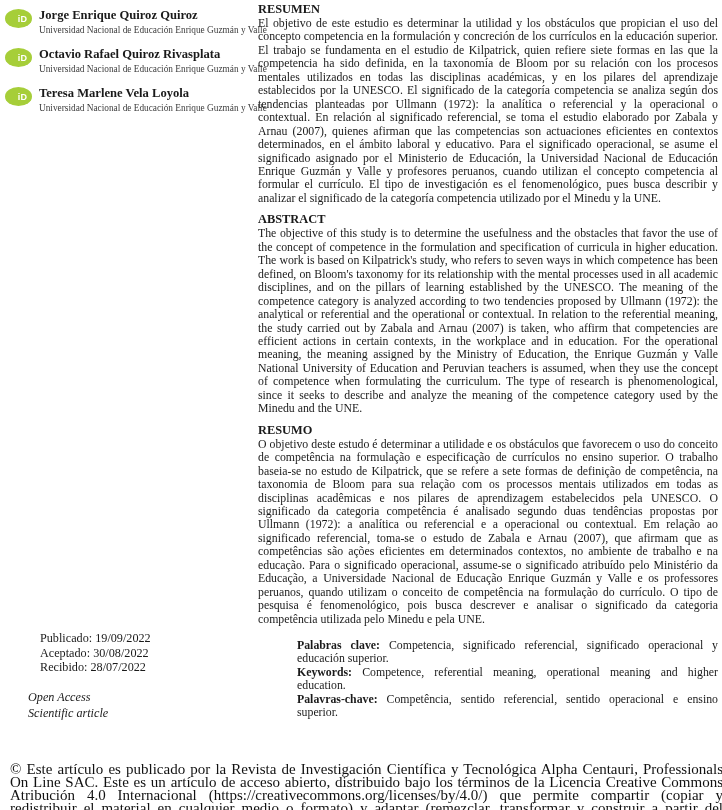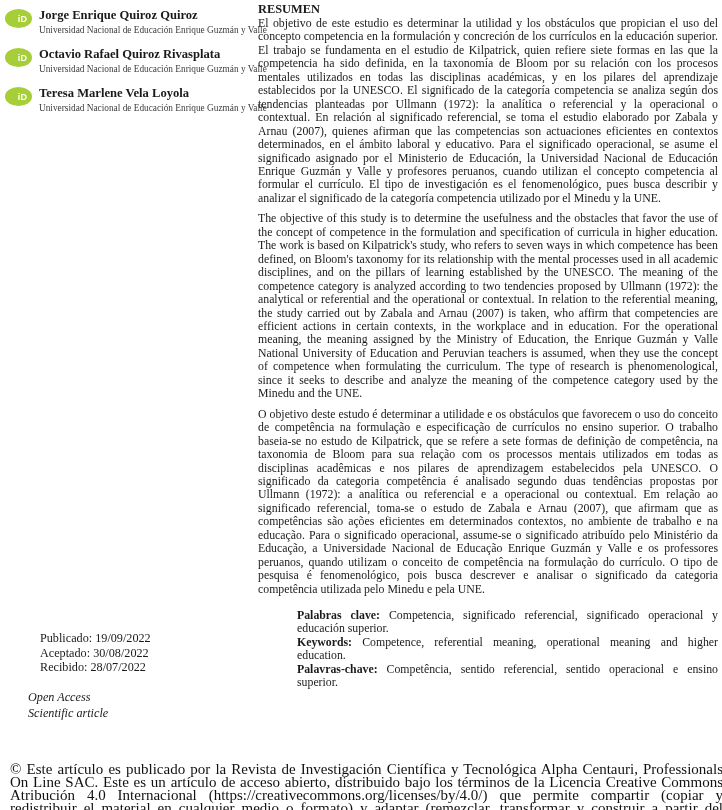--- a/index.html
+++ b/index.html
@@ -99,24 +99,26 @@
   </div>
 
   <main class="right-col">
 
     <section class="section">
       <h2>RESUMEN</h2>
       <p>El objetivo de este estudio es determinar la utilidad y los obstáculos que propician el uso del concepto competencia en la formulación y concreción de los currículos en la educación superior. El trabajo se fundamenta en el estudio de Kilpatrick, quien refiere siete formas en las que la competencia ha sido definida, en la taxonomía de Bloom por su relación con los procesos mentales utilizados en todas las disciplinas académicas, y en los pilares del aprendizaje establecidos por la UNESCO. El significado de la categoría competencia se analiza según dos tendencias planteadas por Ullmann (1972): la analítica o referencial y la operacional o contextual. En relación al significado referencial, se toma el estudio elaborado por Zabala y Arnau (2007), quienes afirman que las competencias son actuaciones eficientes en contextos determinados, en el ámbito laboral y educativo. Para el significado operacional, se asume el significado asignado por el Ministerio de Educación, la Universidad Nacional de Educación Enrique Guzmán y Valle y profesores peruanos, cuando utilizan el concepto competencia al formular el currículo. El tipo de investigación es el fenomenológico, pues busca describir y analizar el significado de la categoría competencia utilizado por el Minedu y la UNE.</p>
     </section>
 
     <section class="section">
+      <h2>ABSTRACT</h2>
       <p>The objective of this study is to determine the usefulness and the obstacles that favor the use of the concept of competence in the formulation and specification of curricula in higher education. The work is based on Kilpatrick's study, who refers to seven ways in which competence has been defined, on Bloom's taxonomy for its relationship with the mental processes used in all academic disciplines, and on the pillars of learning established by the UNESCO. The meaning of the competence category is analyzed according to two tendencies proposed by Ullmann (1972): the analytical or referential and the operational or contextual. In relation to the referential meaning, the study carried out by Zabala and Arnau (2007) is taken, who affirm that competencies are efficient actions in certain contexts, in the workplace and in education. For the operational meaning, the meaning assigned by the Ministry of Education, the Enrique Guzmán y Valle National University of Education and Peruvian teachers is assumed, when they use the concept of competence when formulating the curriculum. The type of research is phenomenological, since it seeks to describe and analyze the meaning of the competence category used by the Minedu and the UNE.</p>
     </section>
 
     <section class="section">
+      <h2>RESUMO</h2>
       <p>O objetivo deste estudo é determinar a utilidade e os obstáculos que favorecem o uso do conceito de competência na formulação e especificação de currículos no ensino superior. O trabalho baseia-se no estudo de Kilpatrick, que se refere a sete formas de definição de competência, na taxonomia de Bloom para sua relação com os processos mentais utilizados em todas as disciplinas acadêmicas e nos pilares de aprendizagem estabelecidos pela UNESCO. O significado da categoria competência é analisado segundo duas tendências propostas por Ullmann (1972): a analítica ou referencial e a operacional ou contextual. Em relação ao significado referencial, toma-se o estudo de Zabala e Arnau (2007), que afirmam que as competências são ações eficientes em determinados contextos, no ambiente de trabalho e na educação. Para o significado operacional, assume-se o significado atribuído pelo Ministério da Educação, a Universidade Nacional de Educação Enrique Guzmán y Valle e os professores peruanos, quando utilizam o conceito de competência na formulação do currículo. O tipo de pesquisa é fenomenológico, pois busca descrever e analisar o significado da categoria competência utilizada pelo Minedu e pela UNE.</p>
     </section>
 
     <div class="keywords">
       <p><span class="kw-label">Palabras clave:</span> <span>Competencia, significado referencial, significado operacional y educación superior.</span></p>
       <p><span class="kw-label">Keywords:</span> <span>Competence, referential meaning, operational meaning and higher education.</span></p>
       <p><span class="kw-label">Palavras-chave:</span> <span>Competência, sentido referencial, sentido operacional e ensino superior.</span></p>
     </div>
 
   </main>

